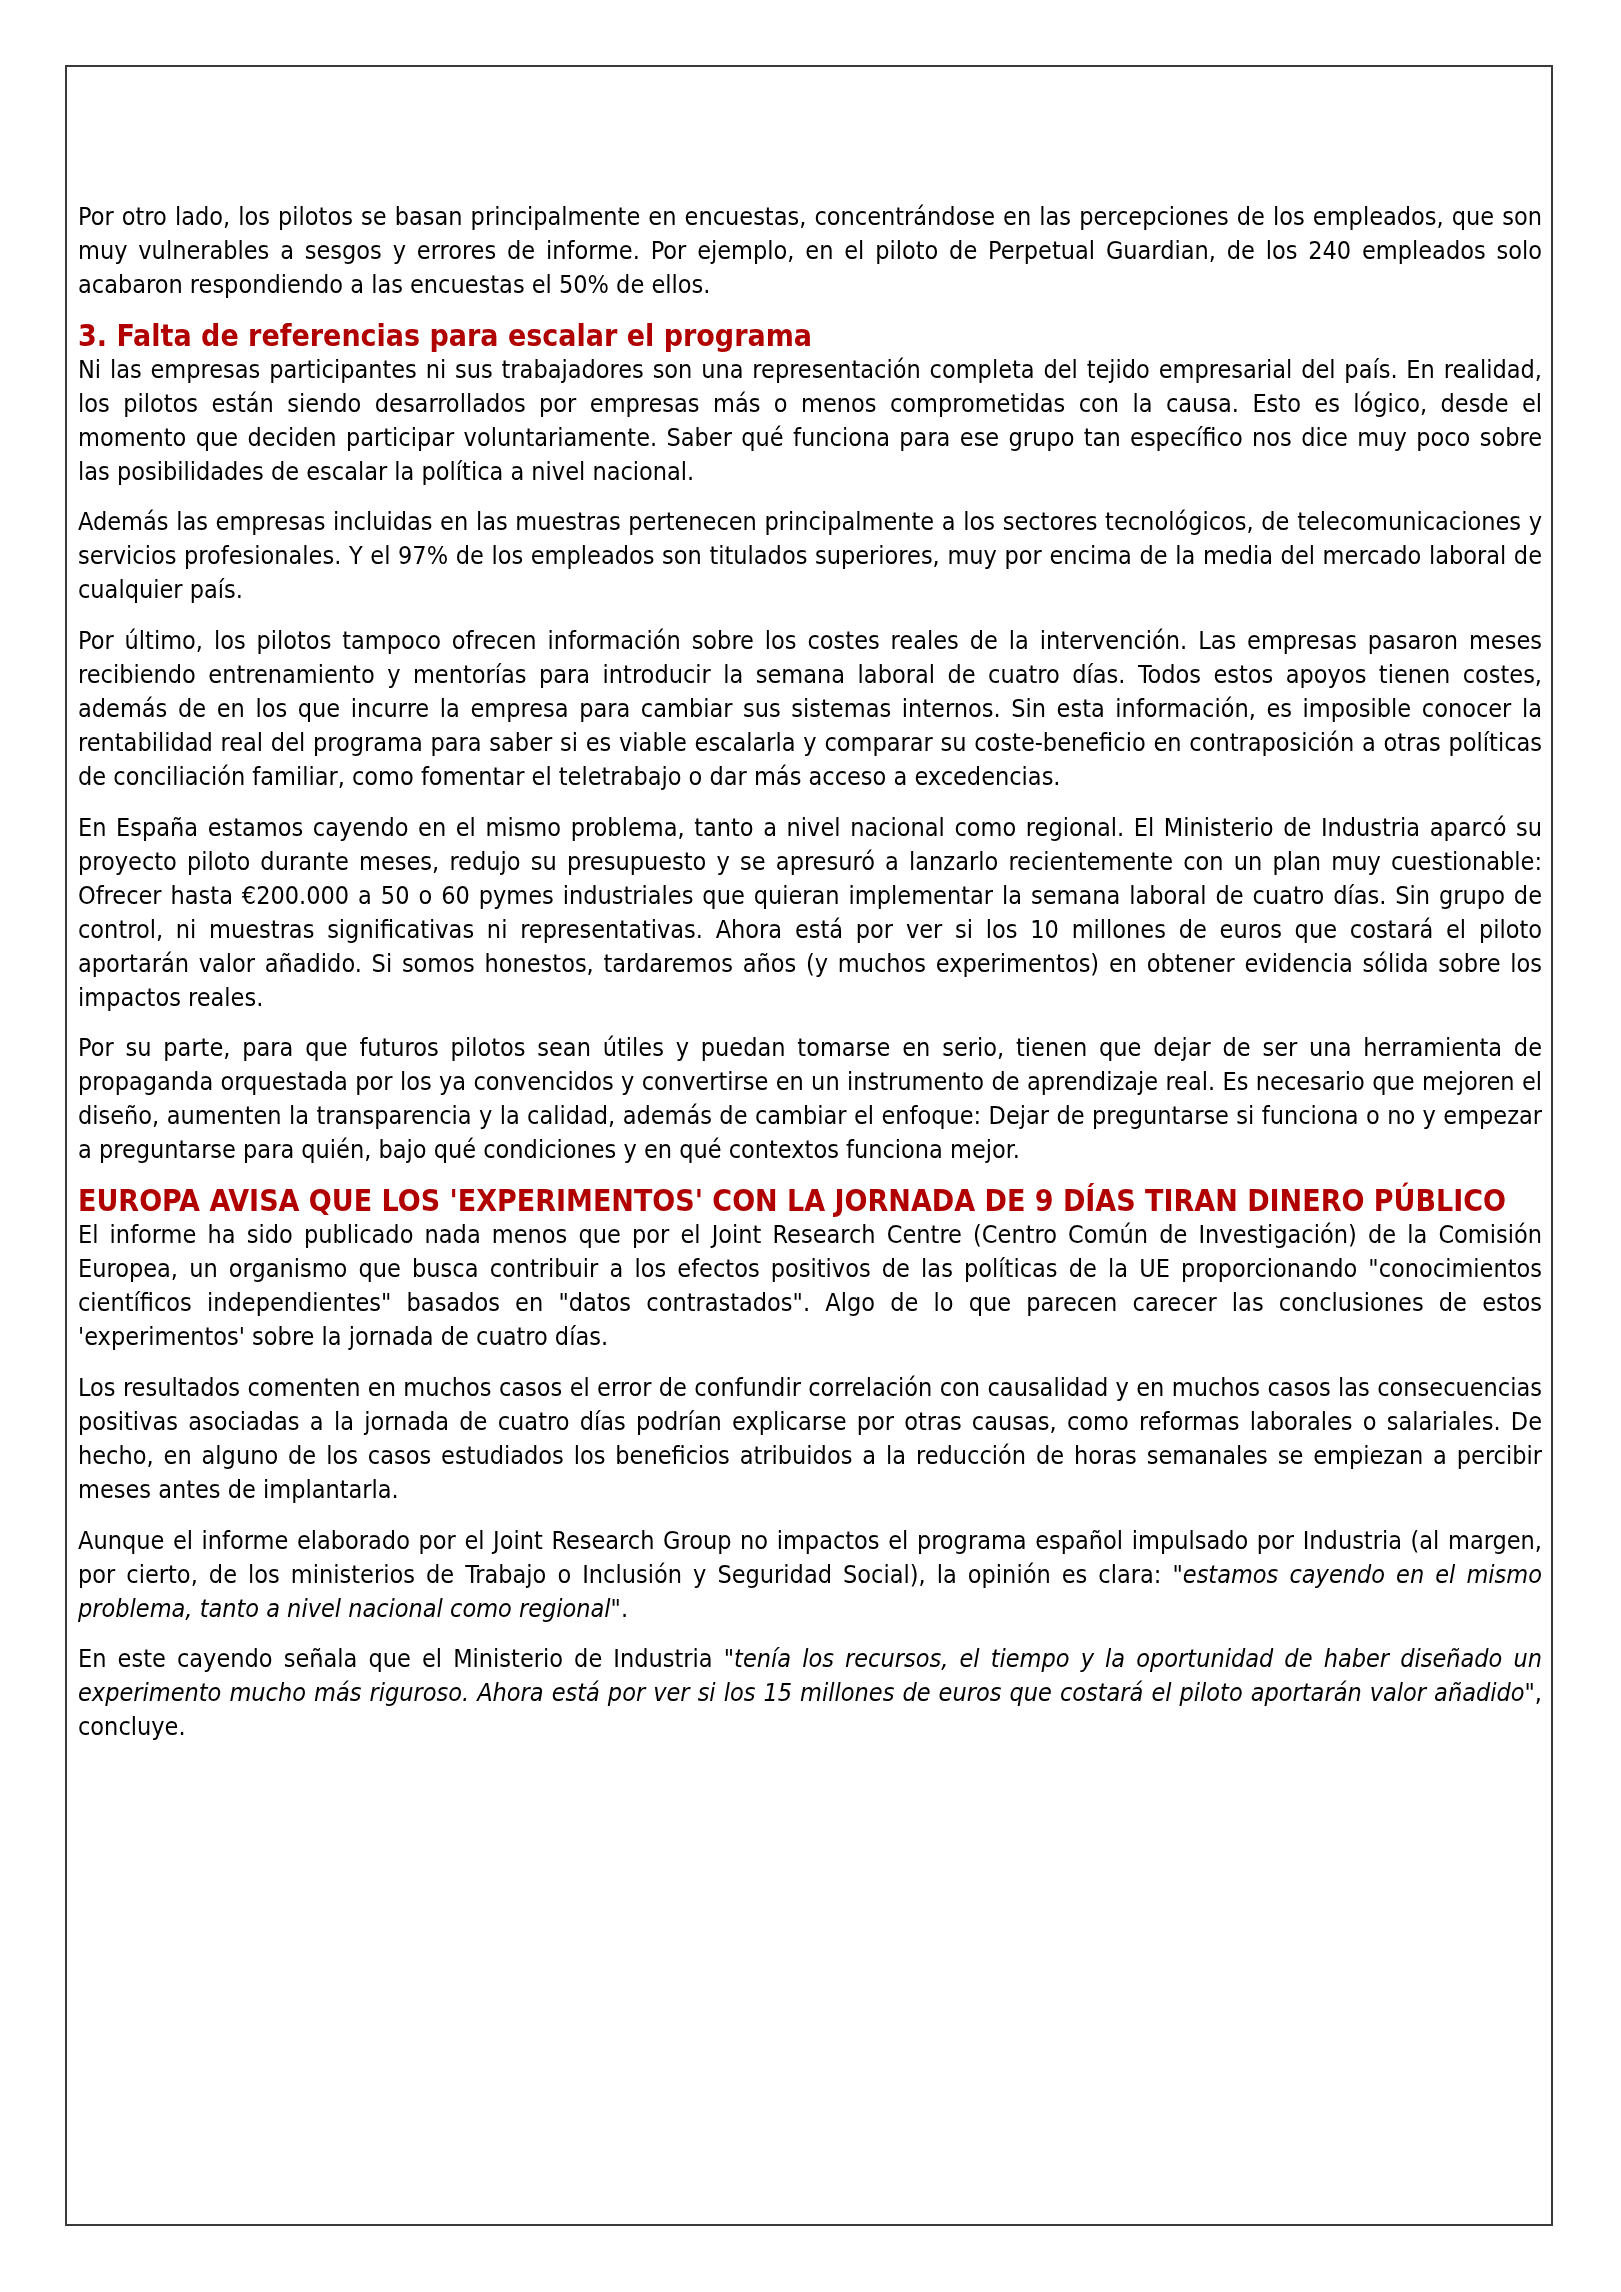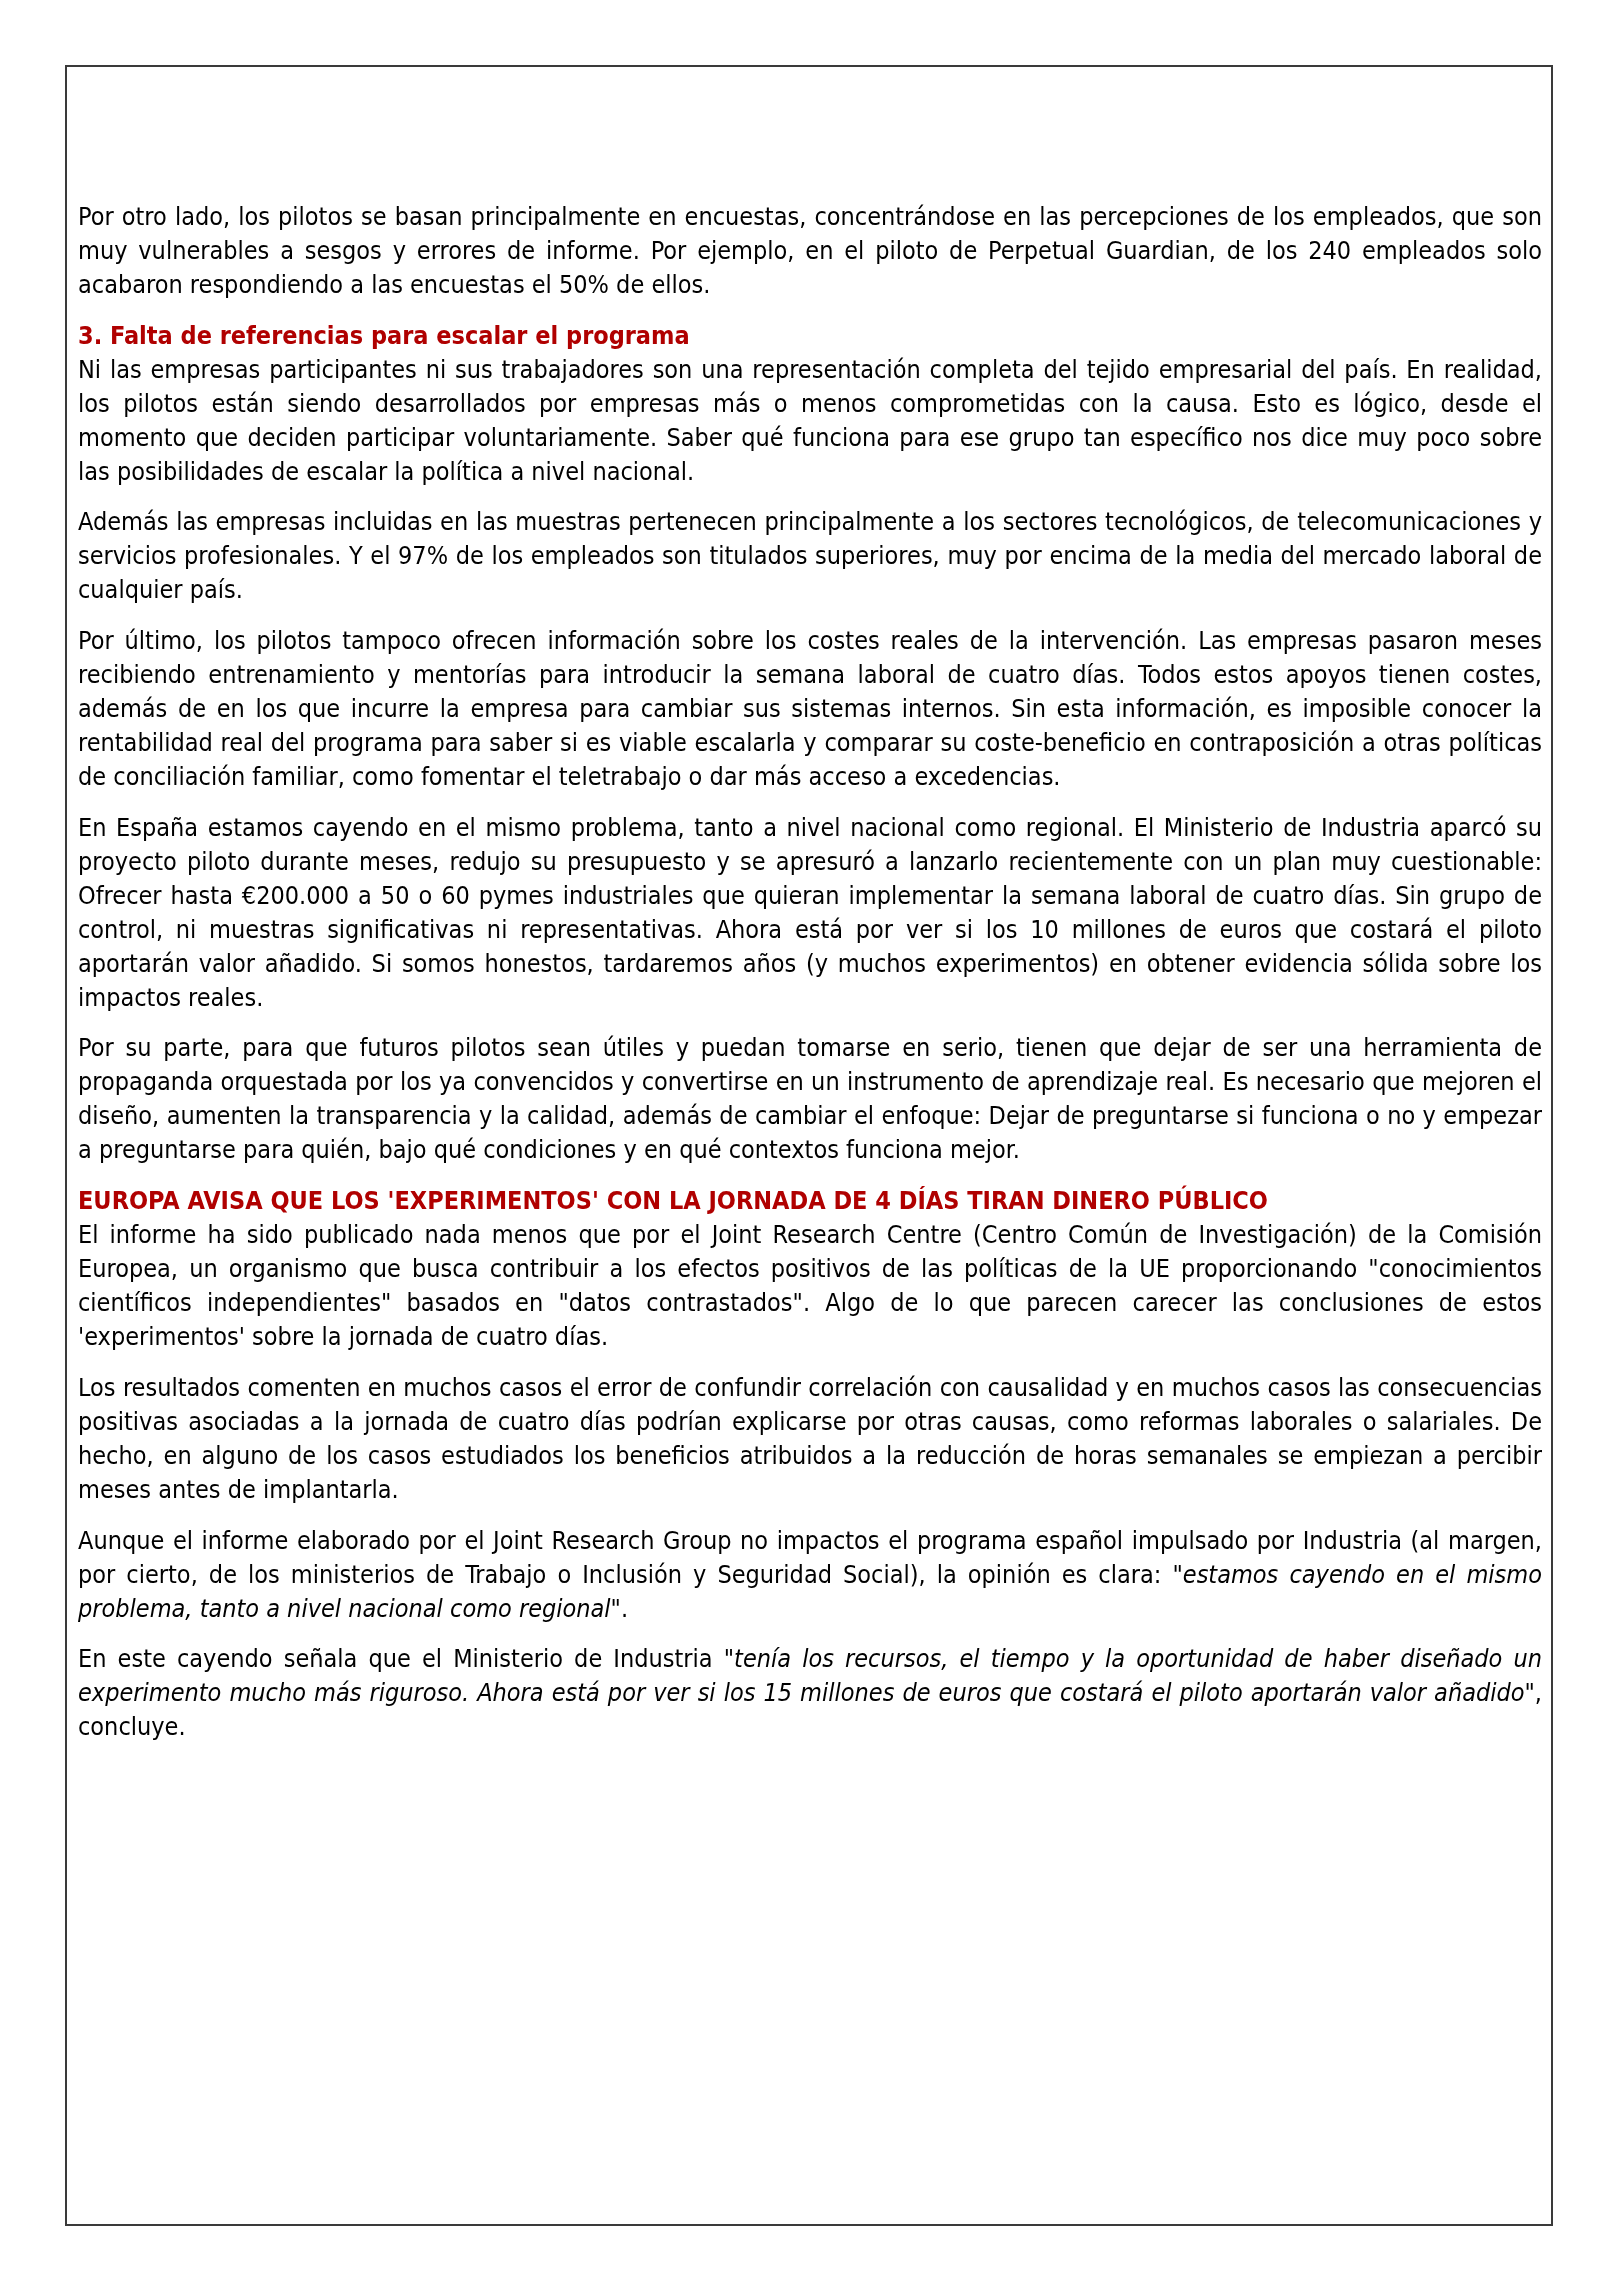--- a/index.html
+++ b/index.html
@@ -12,40 +12,40 @@
     position: absolute; left: 78px; top: 200px; width: 1464px;
     font-family: "DejaVu Sans", sans-serif;
     font-stretch: condensed;
     font-size: 25px;
     line-height: 34px;
     color: #000000;
     text-align: justify;
   }
   .content p { margin: 0 0 16.7px 0; }
   .content h2 {
-    margin: 0; font-size: 25px; line-height: 34px; font-weight: bold;
+    margin: 0; font-size: 30px; line-height: 34px; font-weight: bold;
     color: #b00000; text-align: left;
   }
   .content h2.caps { letter-spacing: 0px; }
   em { font-style: italic; }
 </style>
 </head>
 <body>
 
 <div class="page-frame" style="border-color: rgb(58, 58, 58);"></div>
 
 <div class="content" style="color: rgb(0, 0, 0);">
   <p>Por otro lado, los pilotos se basan principalmente en encuestas, concentrándose en las percepciones de los empleados, que son muy vulnerables a sesgos y errores de informe. Por ejemplo, en el piloto de Perpetual Guardian, de los 240 empleados solo acabaron respondiendo a las encuestas el 50% de ellos.</p>
 
   <h2 style="color: rgb(176, 0, 0);">3. Falta de referencias para escalar el programa</h2>
   <p>Ni las empresas participantes ni sus trabajadores son una representación completa del tejido empresarial del país. En realidad, los pilotos están siendo desarrollados por empresas más o menos comprometidas con la causa. Esto es lógico, desde el momento que deciden participar voluntariamente. Saber qué funciona para ese grupo tan específico nos dice muy poco sobre las posibilidades de escalar la política a nivel nacional.</p>
   <p>Además las empresas incluidas en las muestras pertenecen principalmente a los sectores tecnológicos, de telecomunicaciones y servicios profesionales. Y el 97% de los empleados son titulados superiores, muy por encima de la media del mercado laboral de cualquier país.</p>
   <p>Por último, los pilotos tampoco ofrecen información sobre los costes reales de la intervención. Las empresas pasaron meses recibiendo entrenamiento y mentorías para introducir la semana laboral de cuatro días. Todos estos apoyos tienen costes, además de en los que incurre la empresa para cambiar sus sistemas internos. Sin esta información, es imposible conocer la rentabilidad real del programa para saber si es viable escalarla y comparar su coste-beneficio en contraposición a otras políticas de conciliación familiar, como fomentar el teletrabajo o dar más acceso a excedencias.</p>
   <p>En España estamos cayendo en el mismo problema, tanto a nivel nacional como regional. El Ministerio de Industria aparcó su proyecto piloto durante meses, redujo su presupuesto y se apresuró a lanzarlo recientemente con un plan muy cuestionable: Ofrecer hasta €200.000 a 50 o 60 pymes industriales que quieran implementar la semana laboral de cuatro días. Sin grupo de control, ni muestras significativas ni representativas. Ahora está por ver si los 10 millones de euros que costará el piloto aportarán valor añadido. Si somos honestos, tardaremos años (y muchos experimentos) en obtener evidencia sólida sobre los impactos reales.</p>
   <p>Por su parte, para que futuros pilotos sean útiles y puedan tomarse en serio, tienen que dejar de ser una herramienta de propaganda orquestada por los ya convencidos y convertirse en un instrumento de aprendizaje real. Es necesario que mejoren el diseño, aumenten la transparencia y la calidad, además de cambiar el enfoque: Dejar de preguntarse si funciona o no y empezar a preguntarse para quién, bajo qué condiciones y en qué contextos funciona mejor.</p>
 
-  <h2 class="caps" style="color: rgb(176, 0, 0);">EUROPA AVISA QUE LOS 'EXPERIMENTOS' CON LA JORNADA DE 4 DÍAS TIRAN DINERO PÚBLICO</h2>
+  <h2 class="caps" style="color: rgb(176, 0, 0);">EUROPA AVISA QUE LOS 'EXPERIMENTOS' CON LA JORNADA DE 9 DÍAS TIRAN DINERO PÚBLICO</h2>
   <p>El informe ha sido publicado nada menos que por el Joint Research Centre (Centro Común de Investigación) de la Comisión Europea, un organismo que busca contribuir a los efectos positivos de las políticas de la UE proporcionando "conocimientos científicos independientes" basados en "datos contrastados". Algo de lo que parecen carecer las conclusiones de estos 'experimentos' sobre la jornada de cuatro días.</p>
   <p>Los resultados comenten en muchos casos el error de confundir correlación con causalidad y en muchos casos las consecuencias positivas asociadas a la jornada de cuatro días podrían explicarse por otras causas, como reformas laborales o salariales. De hecho, en alguno de los casos estudiados los beneficios atribuidos a la reducción de horas semanales se empiezan a percibir meses antes de implantarla.</p>
   <p><span>Aunque el informe elaborado por el Joint Research Group no impactos el programa español impulsado por Industria (al margen, por cierto, de los ministerios de Trabajo o Inclusión y Seguridad Social), la opinión es clara: "</span><em>estamos cayendo en el mismo problema, tanto a nivel nacional como regional</em><span>".</span></p>
   <p><span>En este cayendo señala que el Ministerio de Industria "</span><em>tenía los recursos, el tiempo y la oportunidad de haber diseñado un experimento mucho más riguroso. Ahora está por ver si los 15 millones de euros que costará el piloto aportarán valor añadido</em><span>", concluye.</span></p>
 </div>
 
 
 </body></html>

